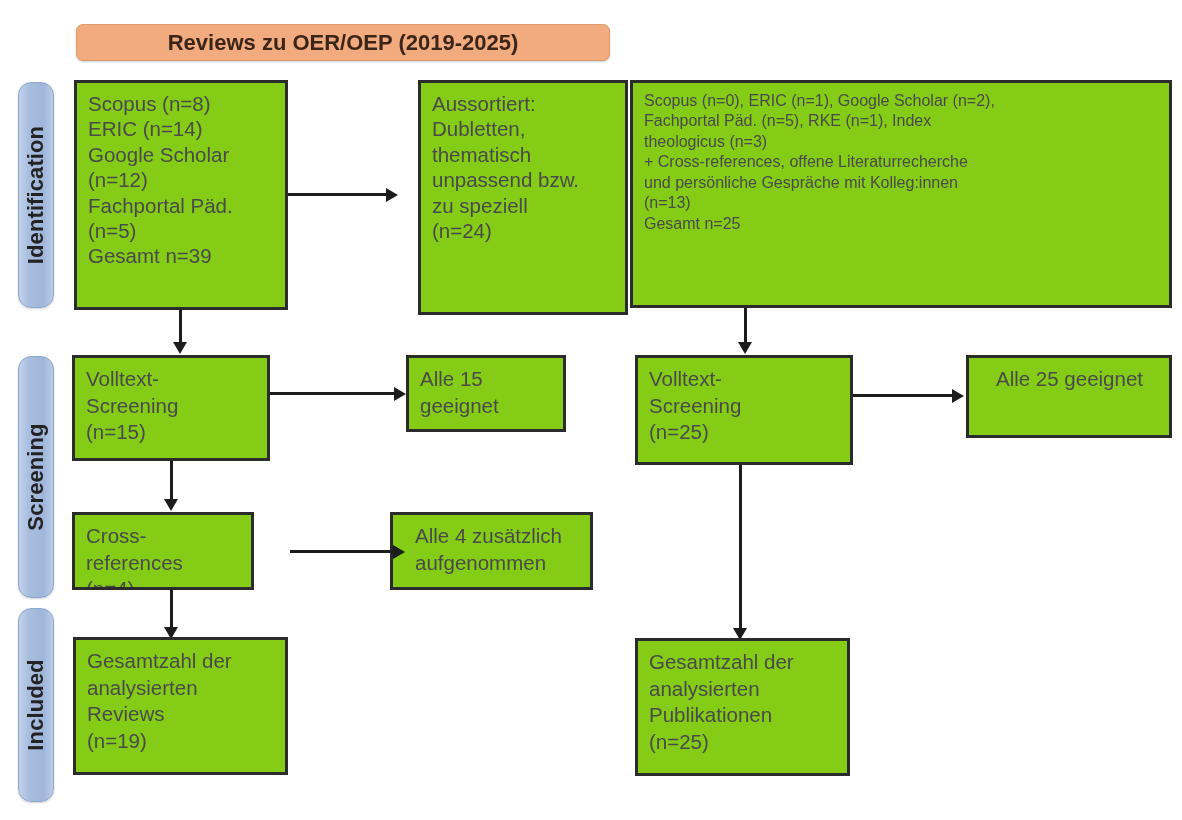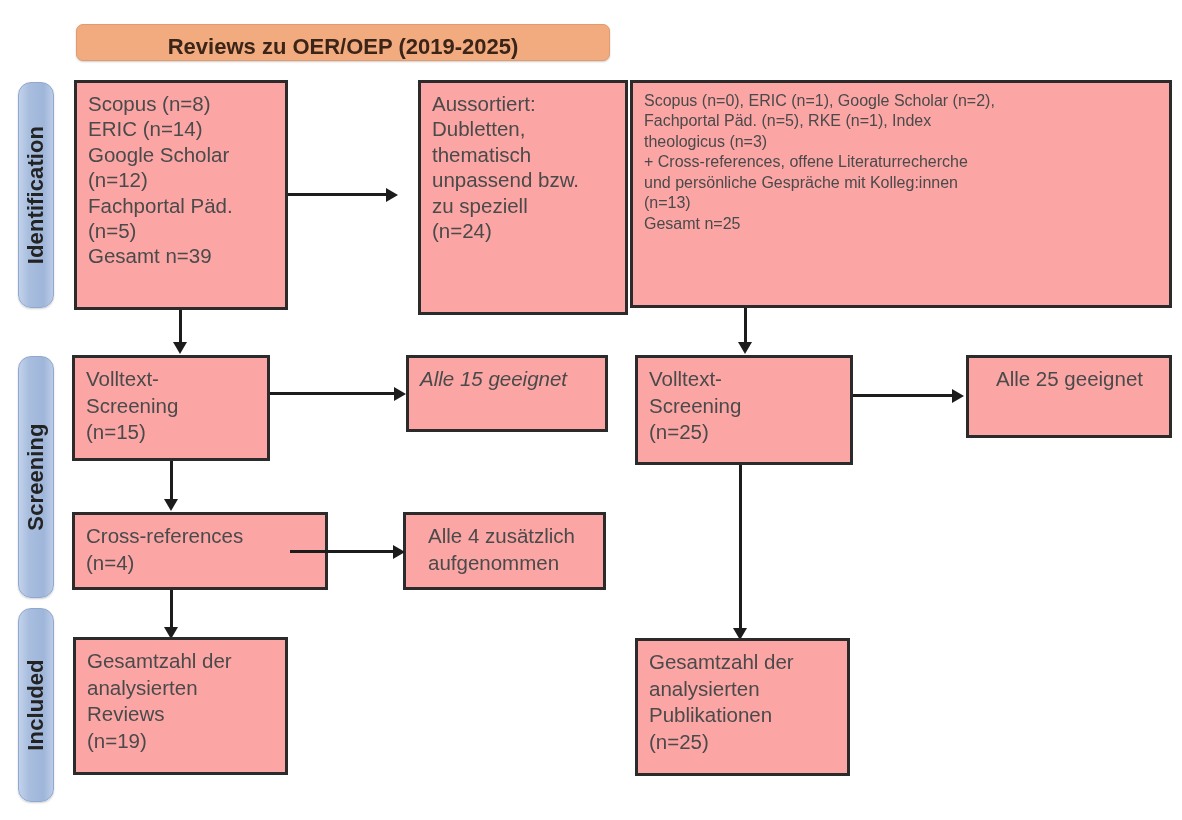--- a/index.html
+++ b/index.html
@@ -50,21 +50,21 @@
     justify-content: center;
     font-size: 22px;
     font-weight: bold;
     color: #3b2418;
     white-space: nowrap;
   }
 
   
   .box {
     position: absolute;
-    background: #fca5a5;
+    background: #84cc16;
     border: 3px solid #2b2b2b;
     box-sizing: border-box;
     padding: 8px 10px 6px 11px;
     font-size: 20.5px;
     line-height: 1.30;
     color: #4a4a4a;
     white-space: pre-line;
     overflow: hidden;
   }
   .box.tight { line-height: 1.24; }
@@ -103,21 +103,21 @@
   </div>
 
   <div class="stage-pill" style="left:18px; top:356px; width:34px; height:240px;">
     <span class="stage-text">Screening</span>
   </div>
 
   <div class="stage-pill" style="left:18px; top:608px; width:34px; height:192px;">
     <span class="stage-text">Included</span>
   </div>
 
-  <div class="col-header" style="left:76px; top:24px; width:532px; height:35px;align-items:flex-end;">
+  <div class="col-header" style="left:76px; top:24px; width:532px; height:35px;">
     <span>Reviews zu OER/OEP (2019-2025)</span>
   </div>
 
 
   <div class="box tight" style="left:74px; top:80px; width:214px; height:230px;">Scopus (n=8)
 ERIC (n=14)
 Google Scholar
 (n=12)
 Fachportal Päd.
 (n=5)
@@ -133,32 +133,32 @@
   <div class="conn-h" style="left:288px; top:193px; width:100px;"></div>
   <div class="arrow-right" style="left:386px; top:188px;"></div>
 
   <div class="conn-v" style="left:179px; top:310px; width:3px; height:34px;"></div>
   <div class="arrow-down" style="left:173px; top:342px;"></div>
 
   <div class="box" style="left:72px; top:355px; width:198px; height:106px;">Volltext-
 Screening
 (n=15)</div>
 
-  <div class="box" style="left:406px; top:355px; width:202px; height:77px;font-style:italic;">Alle 15 geeignet</div>
+  <div class="box" style="left:406px; top:355px; width:160px; height:77px;">Alle 15 geeignet</div>
 
   <div class="conn-h" style="left:270px; top:392px; width:126px;"></div>
   <div class="arrow-right" style="left:394px; top:387px;"></div>
 
   <div class="conn-v" style="left:170px; top:461px; width:3px; height:40px;"></div>
   <div class="arrow-down" style="left:164px; top:499px;"></div>
 
-  <div class="box" style="left:72px; top:512px; width:256px; height:78px;">Cross-references
+  <div class="box" style="left:72px; top:512px; width:182px; height:78px;">Cross-references
 (n=4)</div>
 
-  <div class="box" style="left:403px; top:512px; width:203px; height:78px;padding-left:22px;">Alle 4 zusätzlich
+  <div class="box" style="left:390px; top:512px; width:203px; height:78px;padding-left:22px;">Alle 4 zusätzlich
 aufgenommen</div>
 
   <div class="conn-h" style="left:290px; top:550px; width:105px;"></div>
   <div class="arrow-right" style="left:393px; top:545px;"></div>
 
   <div class="conn-v" style="left:170px; top:590px; width:3px; height:40px;"></div>
   <div class="arrow-down" style="left:164px; top:627px;"></div>
 
   <div class="box" style="left:73px; top:637px; width:215px; height:138px;">Gesamtzahl der
 analysierten

